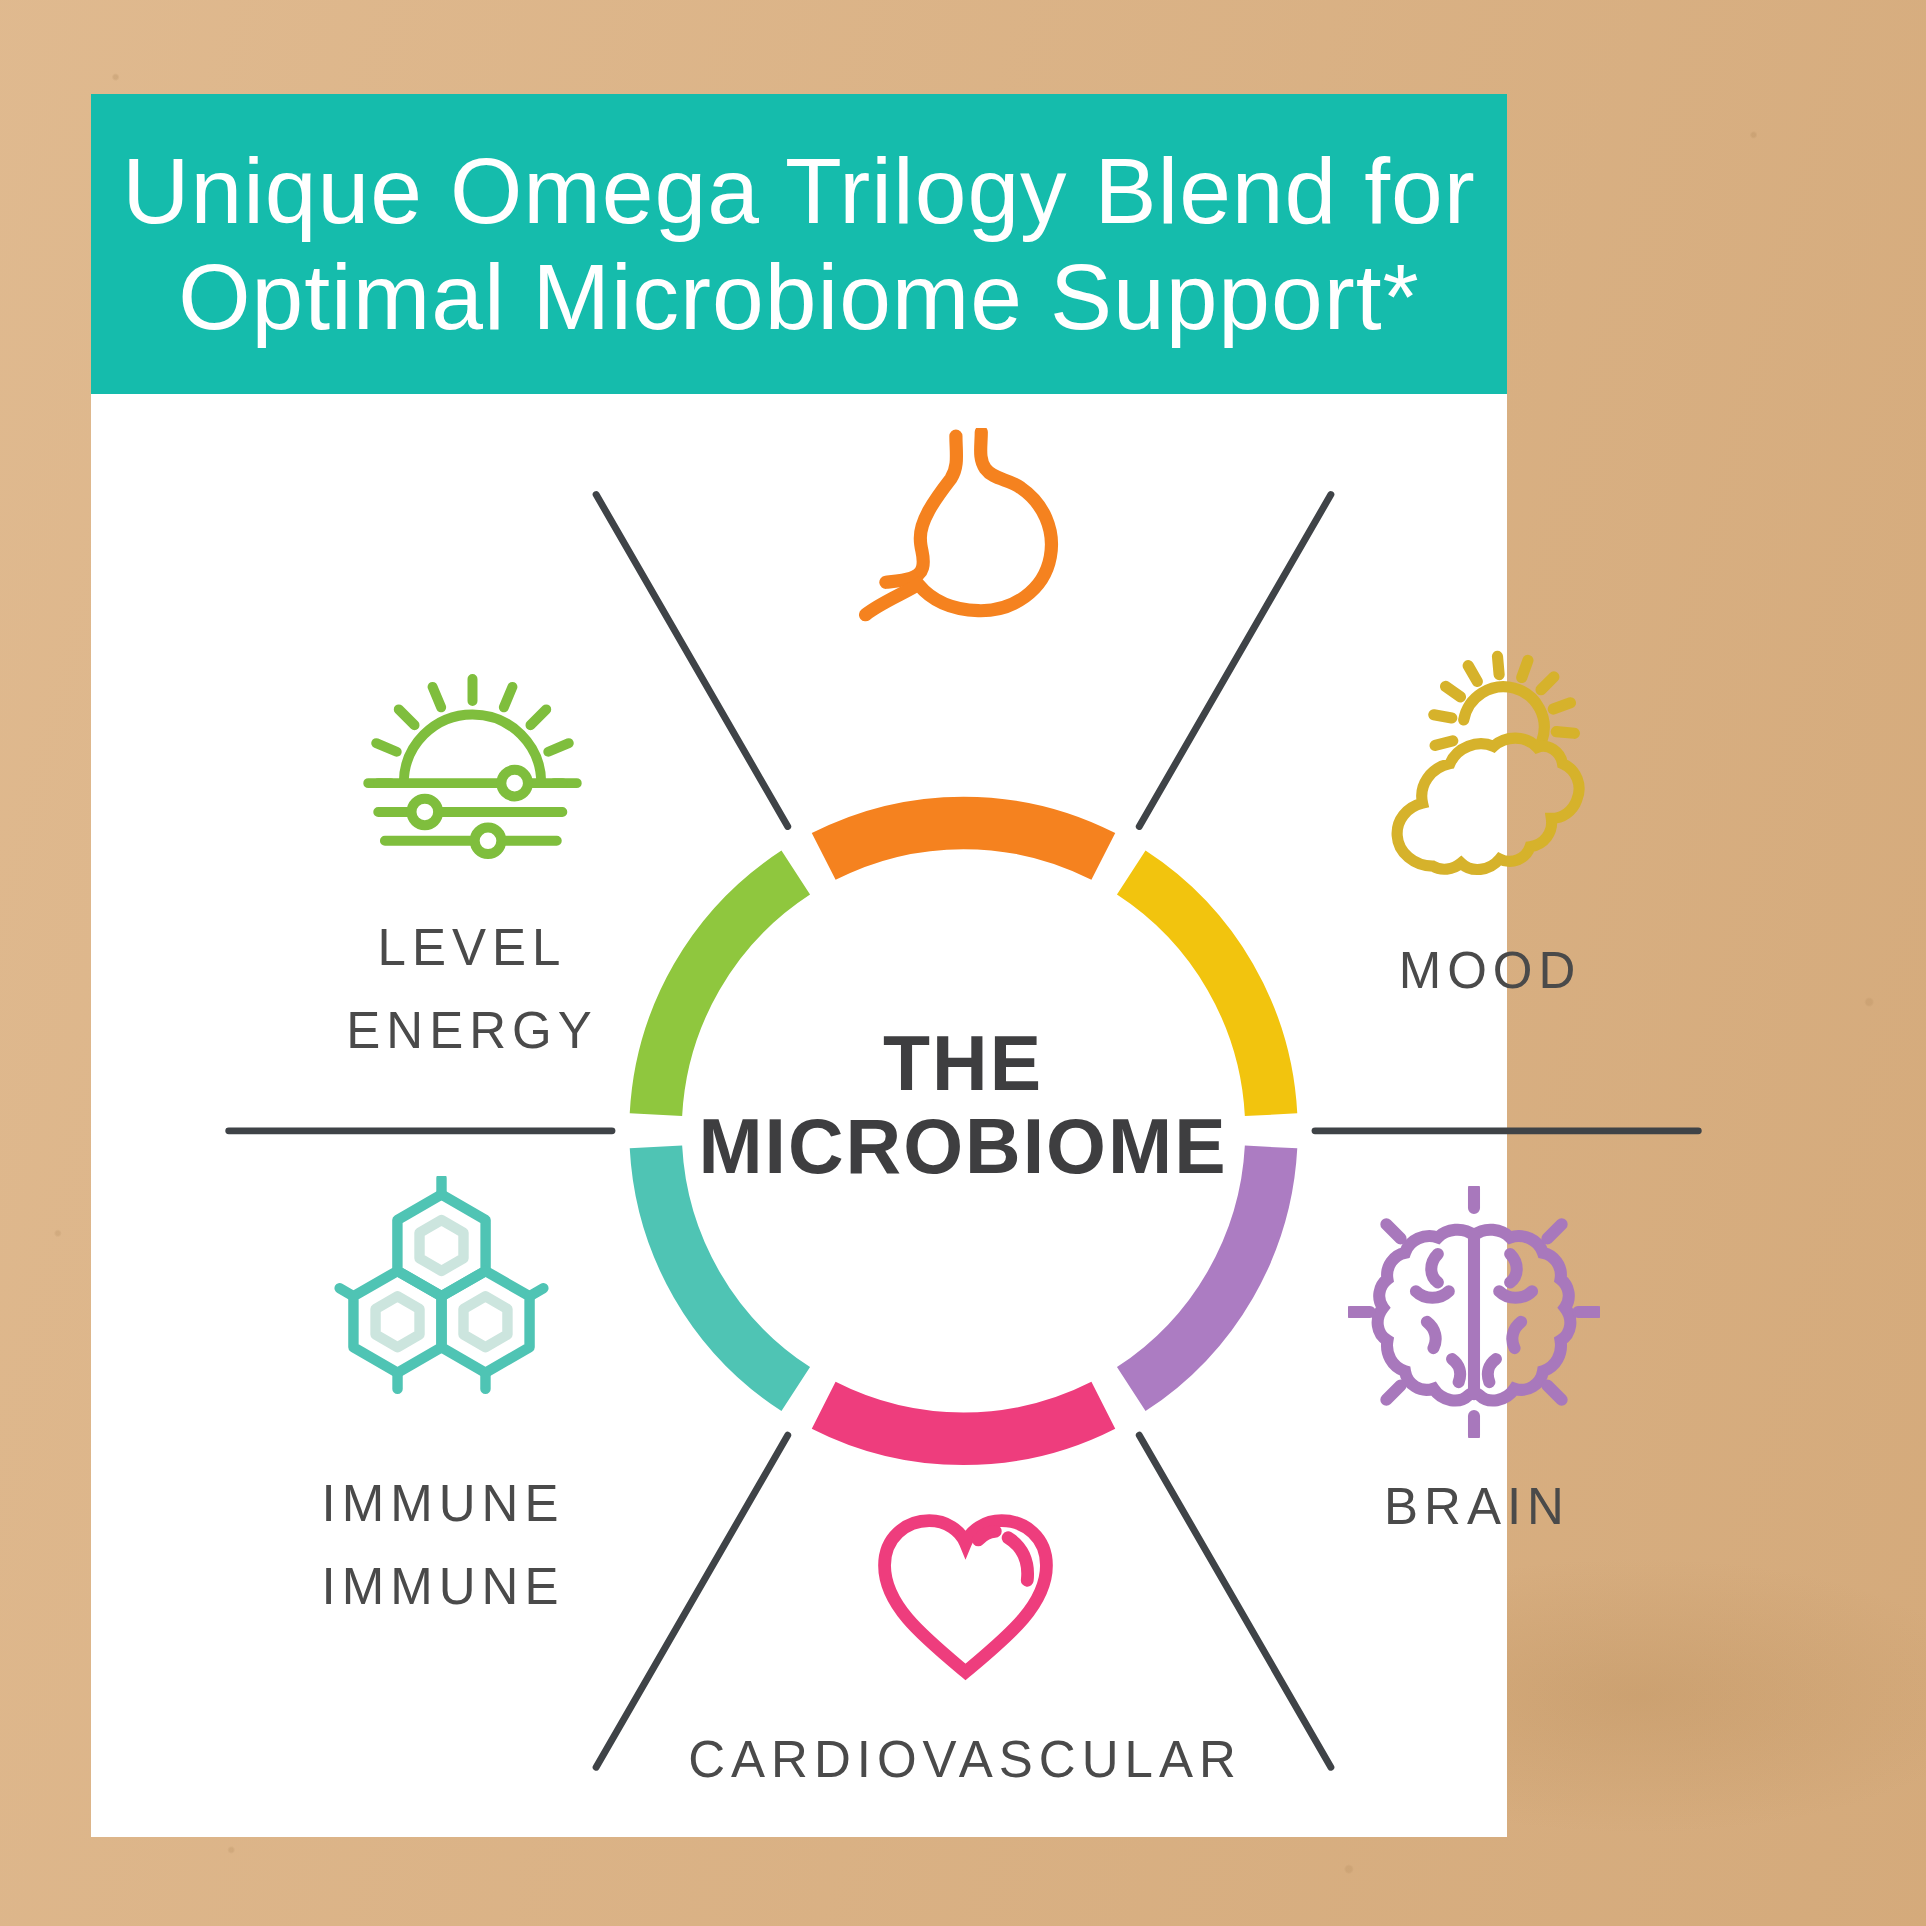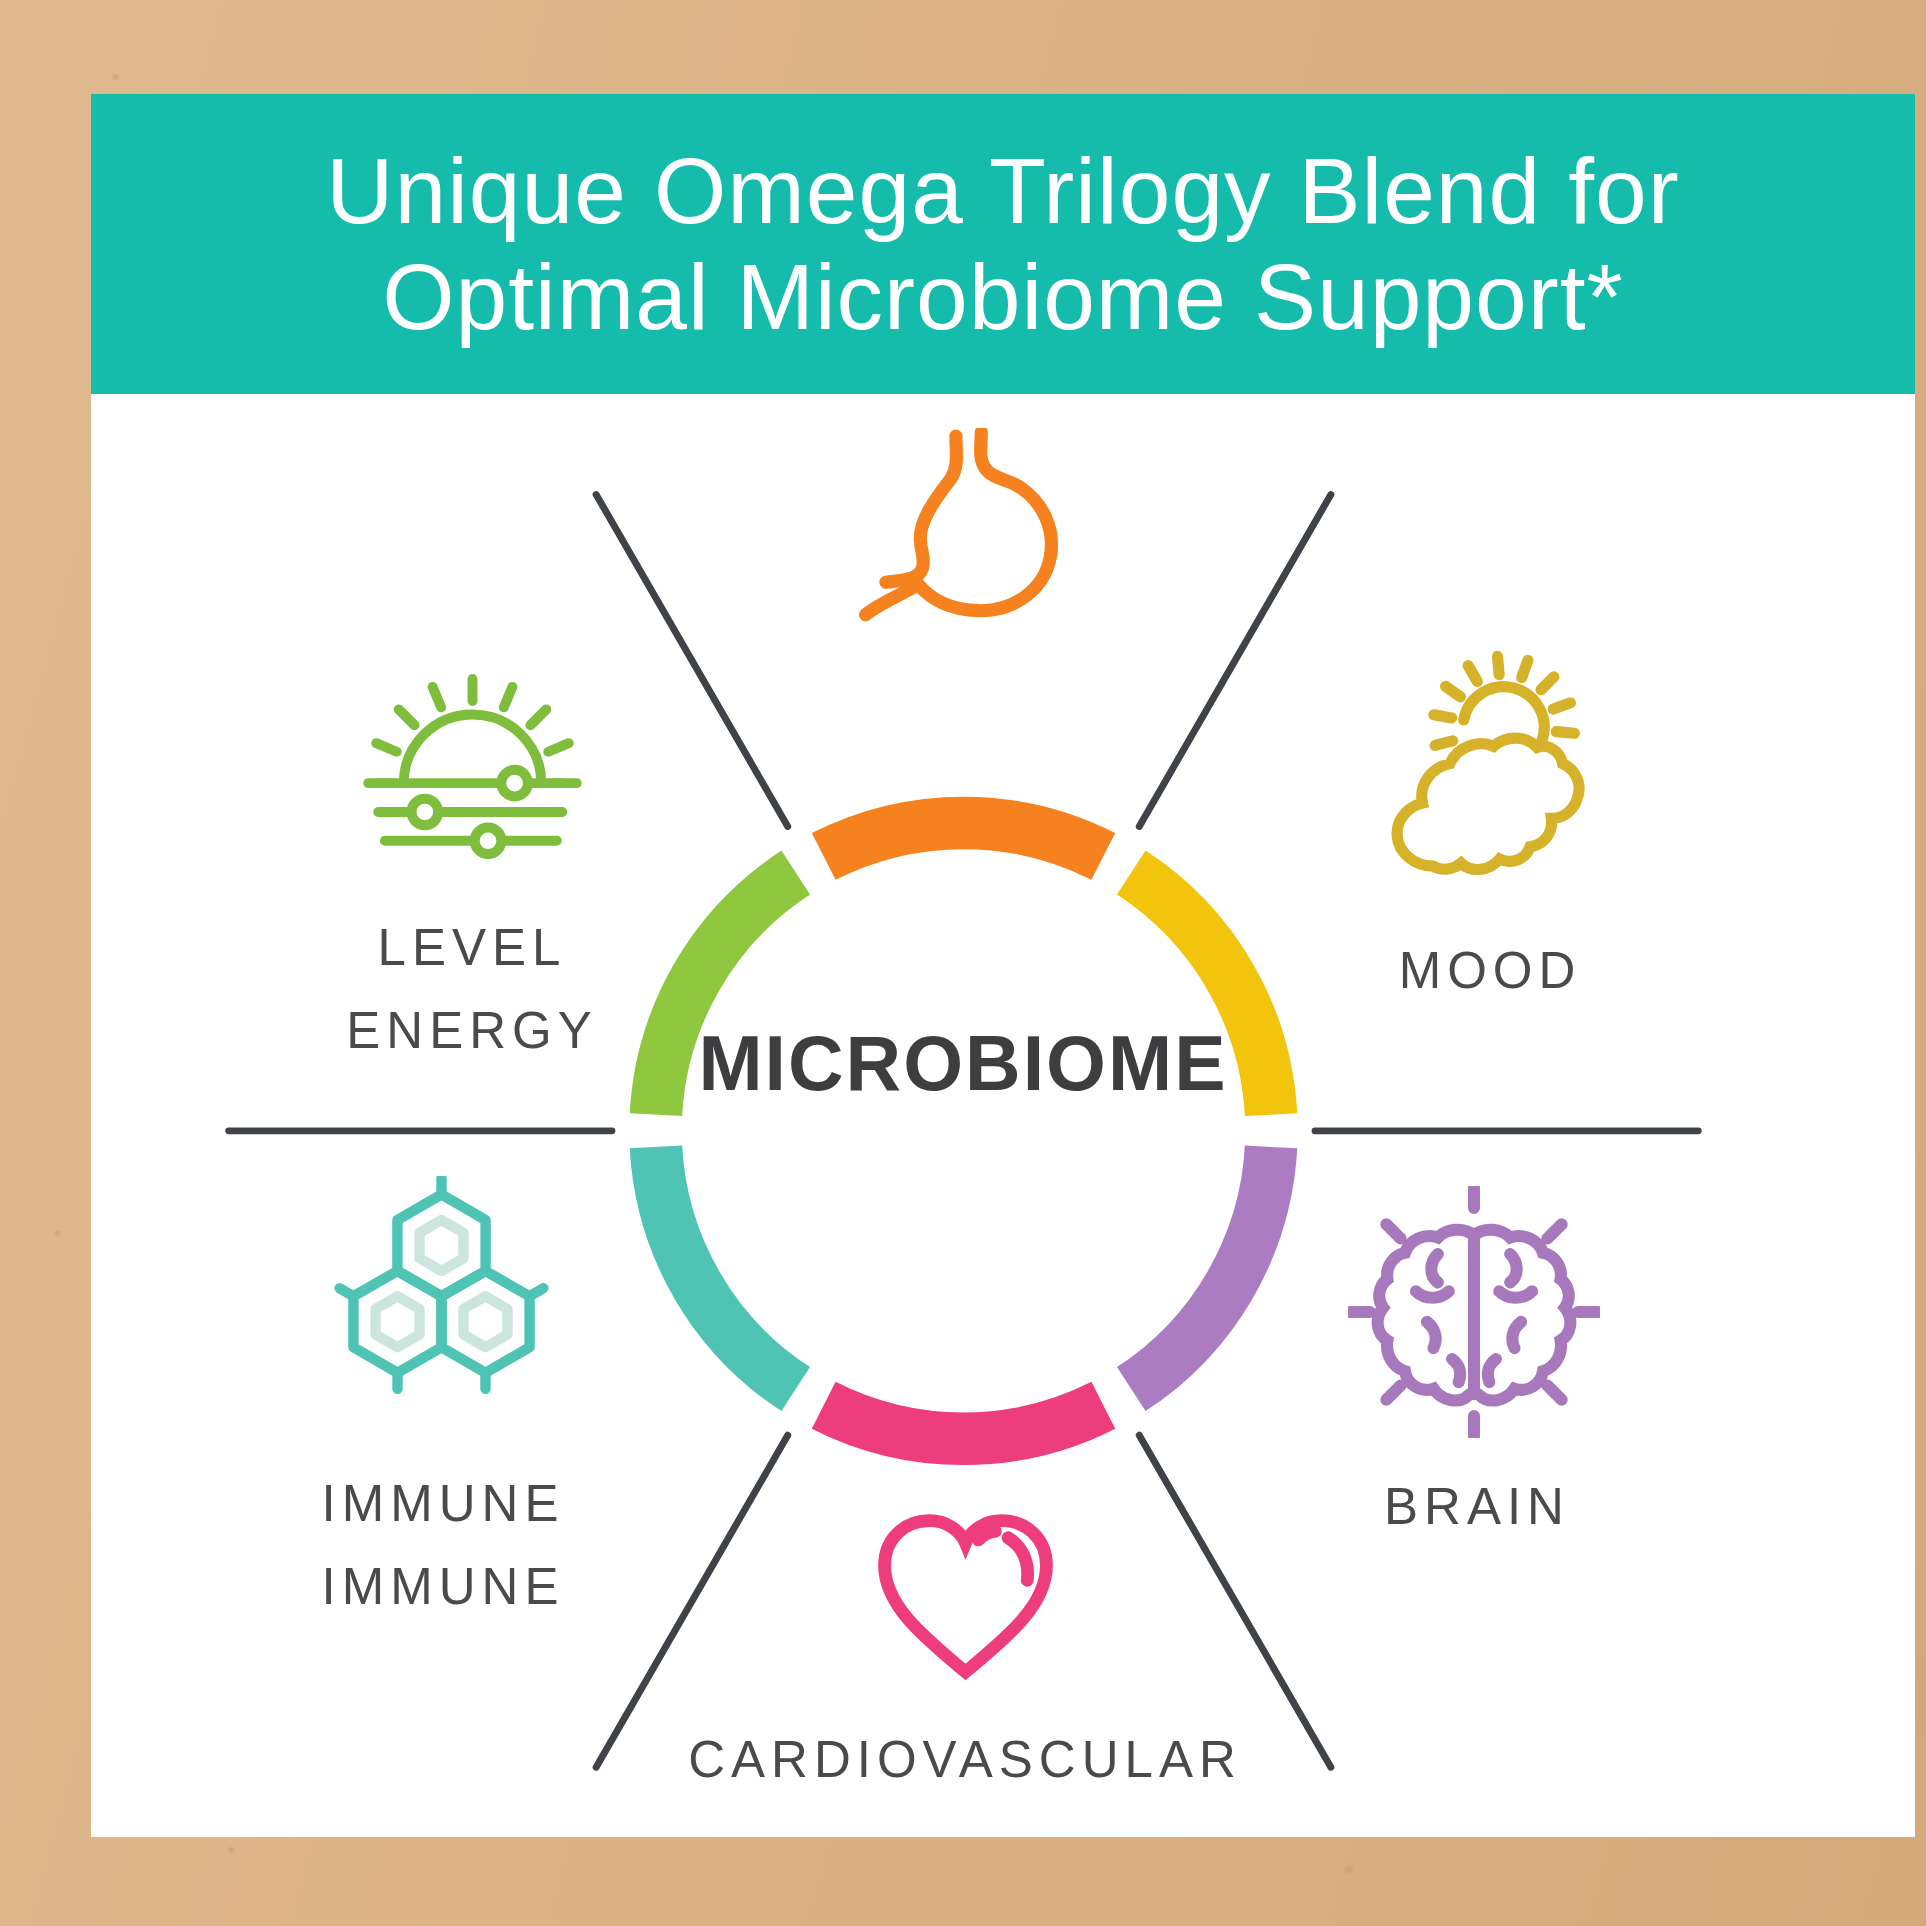--- a/index.html
+++ b/index.html
@@ -10,21 +10,21 @@
       radial-gradient(circle at 6% 4%, rgba(122,84,36,.14) 0 2px, transparent 4px),
       radial-gradient(circle at 91% 7%, rgba(122,84,36,.12) 0 2px, transparent 4px),
       radial-gradient(circle at 97% 52%, rgba(122,84,36,.10) 0 3px, transparent 5px),
       radial-gradient(circle at 3% 64%, rgba(122,84,36,.12) 0 2px, transparent 4px),
       radial-gradient(circle at 12% 96%, rgba(122,84,36,.12) 0 2px, transparent 4px),
       radial-gradient(circle at 70% 97%, rgba(122,84,36,.10) 0 3px, transparent 5px),
       radial-gradient(ellipse 416px 158px at 20% 12%, rgba(255,244,224,.25), transparent 70%),
       radial-gradient(ellipse 515px 198px at 85% 88%, rgba(150,103,46,.16), transparent 70%),
       linear-gradient(105deg, rgba(255,250,238,.10), rgba(146,100,44,.10));
   }
-  #card{position:absolute;left:91px;top:94px;width:1824px;height:1743px;background:#FFFFFF;}
+  #card{position:absolute;left:91px;top:94px;width:1416px;height:1743px;background:#FFFFFF;}
   #header{position:absolute;left:0;top:0;width:100%;height:300px;background:#15BCAC;
     display:flex;flex-direction:column;justify-content:center;align-items:center;}
   .header-line{color:#FFFFFF;font-size:93px;line-height:106px;letter-spacing:1px;text-align:center;}
   #ring-svg{position:absolute;left:0;top:0;}
   .icon{position:absolute;}
   .label{position:absolute;transform:translateX(-50%);text-align:center;white-space:nowrap;
     color:#4A4A4A;font-size:51px;letter-spacing:6px;line-height:83px;}
   #center-label{position:absolute;left:963px;top:1022px;transform:translateX(-50%);
     text-align:center;white-space:nowrap;color:#3E3E40;font-weight:bold;font-size:77px;
     line-height:83px;letter-spacing:2px;}
@@ -125,16 +125,17 @@
 
   <svg class="icon" style="left:859px;top:1493px;" width="213" viewBox="0 0 200 190">
     <g fill="none" stroke-width="12" stroke-linecap="round" stroke="#EE3D7D">
       <path d="M 100,168 C 62,136 24,106 24,68 C 24,42 44,26 66,26 C 82,26 95,35 100,47 C 105,35 118,26 134,26 C 156,26 176,42 176,68 C 176,106 138,136 100,168 Z"></path>
       <path d="M 112,44 C 117,39 123,36 128,36 M 140,42 C 153,50 160,64 158,82"></path>
     </g>
   </svg>
   <div class="label" style="left:965px;top:1718px;">CARDIOVASCULAR</div>
 
   <div id="center-label">
+    <div>THE</div>
     <div>MICROBIOME</div>
   </div>
 </div>
 
 
 </body></html>

